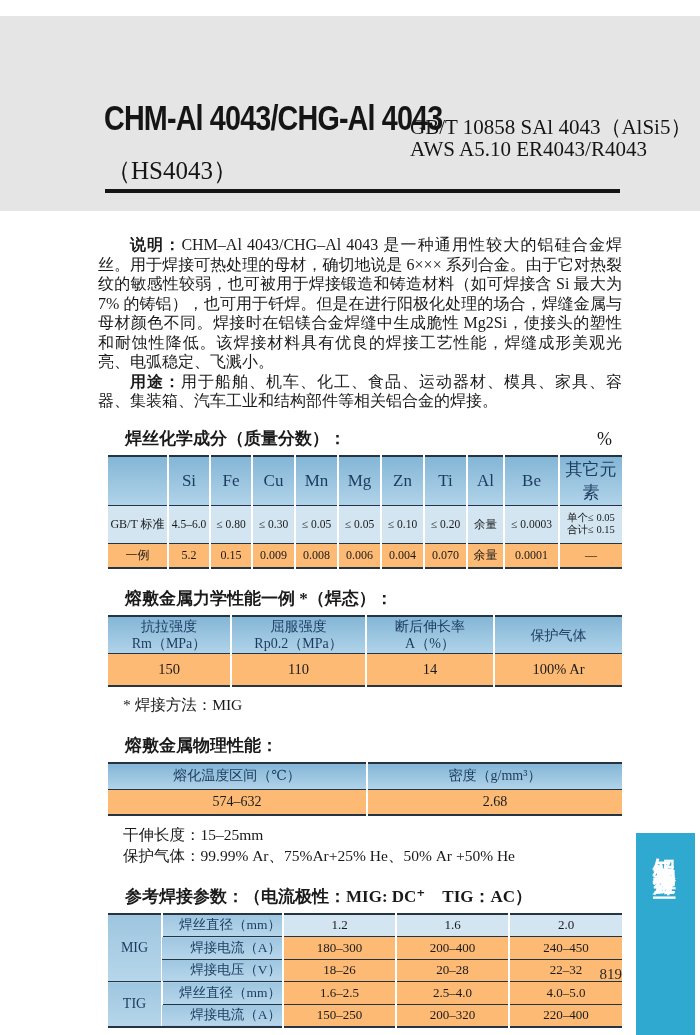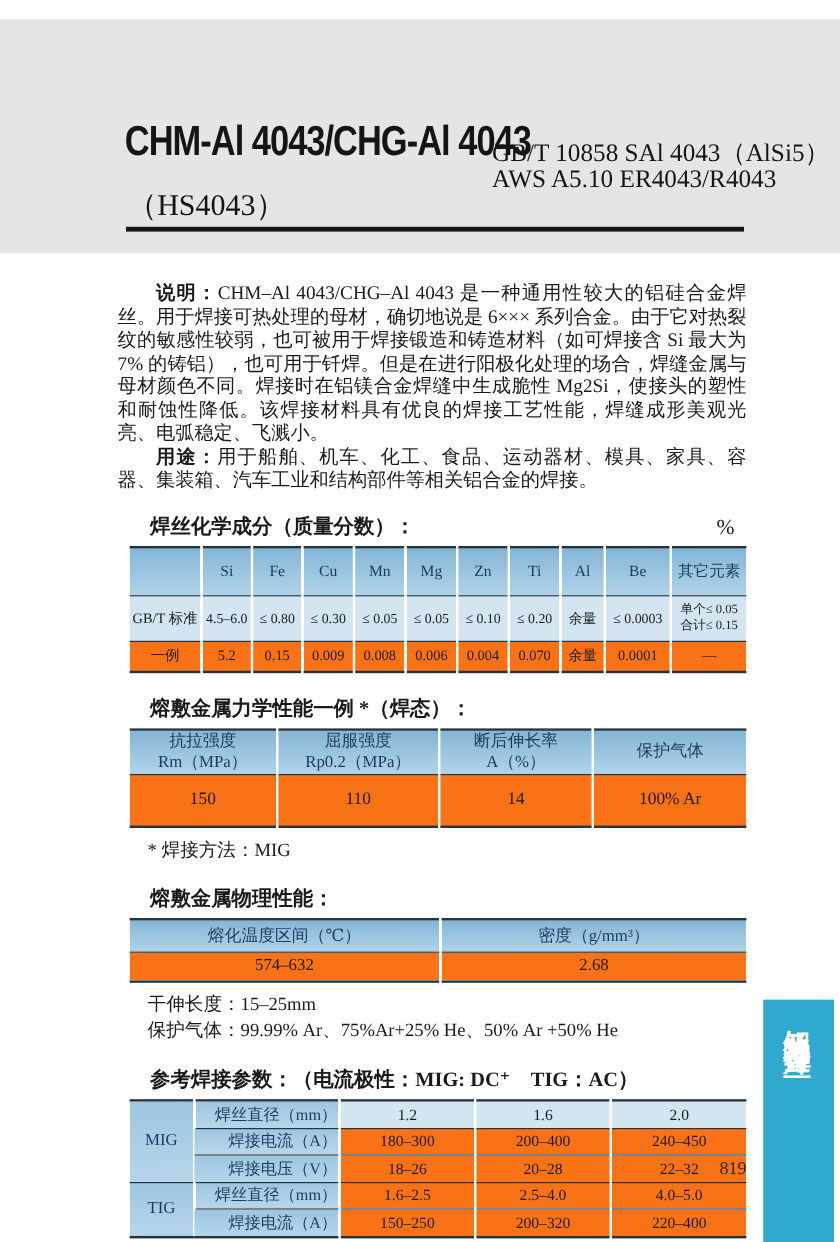--- a/index.html
+++ b/index.html
@@ -27,32 +27,32 @@
   .unit{font-size:18px;padding-right:10px;}
 
   table.tbl{border-collapse:collapse;table-layout:fixed;width:514px;margin-left:108px;
        border-top:2.5px solid #243442;border-bottom:2.5px solid #243442;}
   .tbl td,.tbl th{border-top:1.5px solid #243442;border-left:2px solid #ffffff;
        text-align:center;vertical-align:middle;padding:1px 1px;overflow:hidden;}
   .tbl tr:first-child th,.tbl tr:first-child td{border-top:none;}
   .tbl td:first-child,.tbl th:first-child{border-left:none;}
   .hd{background:linear-gradient(180deg,#84b6d6 0%,#b0d3e9 100%);color:#1c3a5e;font-weight:normal;}
   .cell-a{background:#d2e5f1;}
-  .cell-b{background:#f97316;}
+  .cell-b{background:#fdba74;}
   .lblcol{background:linear-gradient(180deg,#9ec6e0 0%,#b6d6ea 100%);color:#1c3a5e;}
 
   .chem{font-size:11.5px;}
-  .chem tr.h{height:41px;font-size:13px;}
+  .chem tr.h{height:25px;font-size:17px;}
   .chem tr.r1{height:38px;}
   .chem tr.r2{height:25px;font-size:12px;}
   .chem .rowlab{font-size:12px;white-space:nowrap;}
   .chem .other2{font-size:10.5px;line-height:12.5px;white-space:nowrap;}
 
   .mech tr.h{height:28px;font-size:14px;line-height:17px;margin-top:16px;}
-  .mech tr.v{height:44px;font-size:14.5px;}
+  .mech tr.v{height:32px;font-size:14.5px;}
 
   .phys tr.h{height:27px;font-size:14px;}
   .phys tr.v{height:25px;font-size:14px;}
 
   .params{font-size:13px;}
   .params td{height:19.5px;}
   .params .grp{font-size:14px;}
   .params .plabel{font-size:13.5px;text-align:right;}
 
   .fnote{margin:8px 0 0 123px;font-size:15.5px;}

